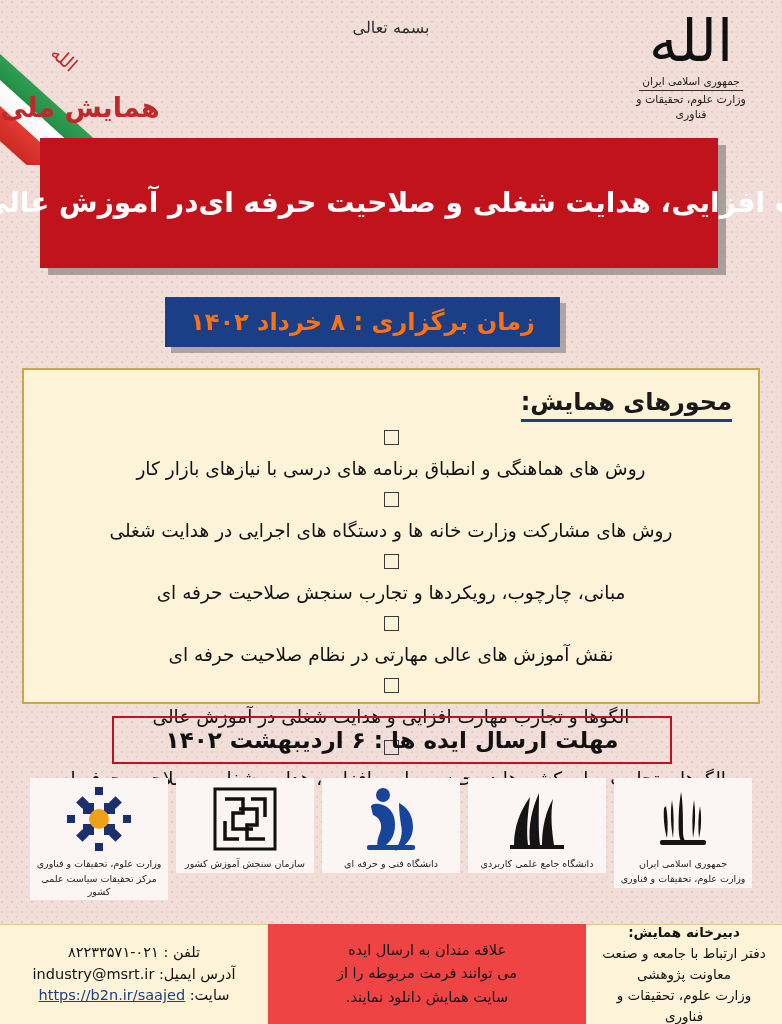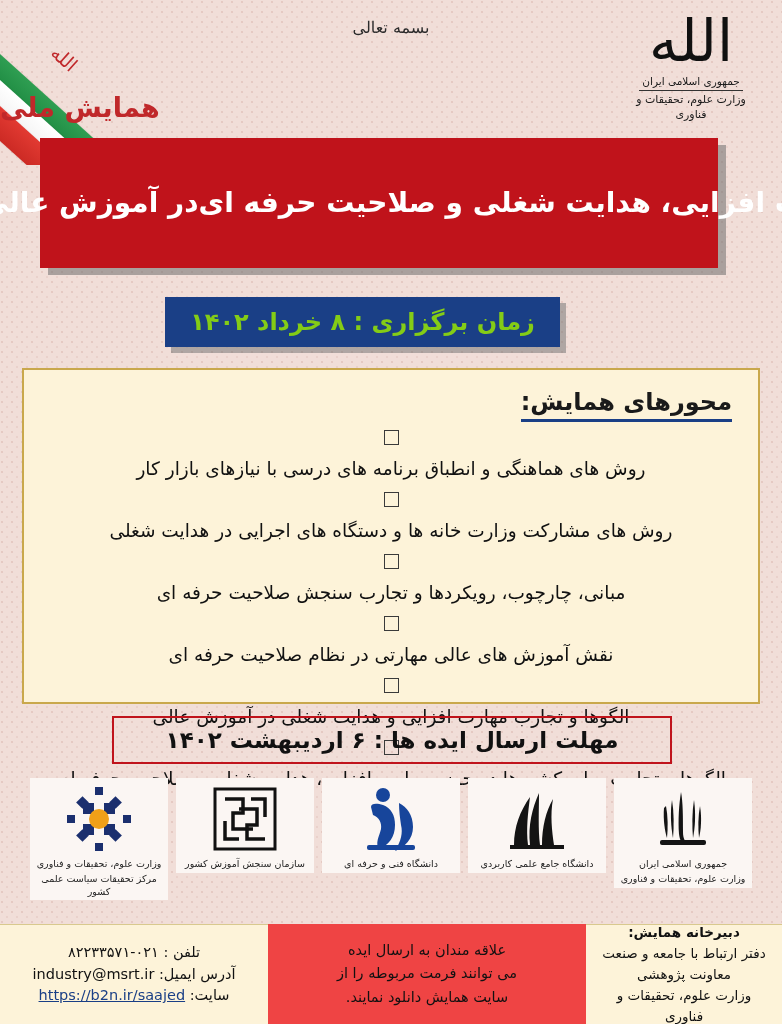--- a/index.html
+++ b/index.html
@@ -126,21 +126,21 @@
     background: #6d6d6d; opacity: 0.5;
   }
   .date-bar {
     position: absolute;
     top: 297px; right: 222px;
     width: 395px; height: 50px;
     background: #1a3f86;
     display: flex; align-items: center; justify-content: center;
   }
   .date-bar span {
-    color: #84cc16; font-size: 24px; font-weight: bold; white-space: nowrap;
+    color: #f97316; font-size: 24px; font-weight: bold; white-space: nowrap;
   }
 
   
   .topics-panel {
     position: absolute;
     top: 368px; right: 22px;
     width: 738px; height: 336px;
     background: #fdf3d9;
     border: 2px solid #c9a84c;
     padding: 18px 26px 10px 26px;

